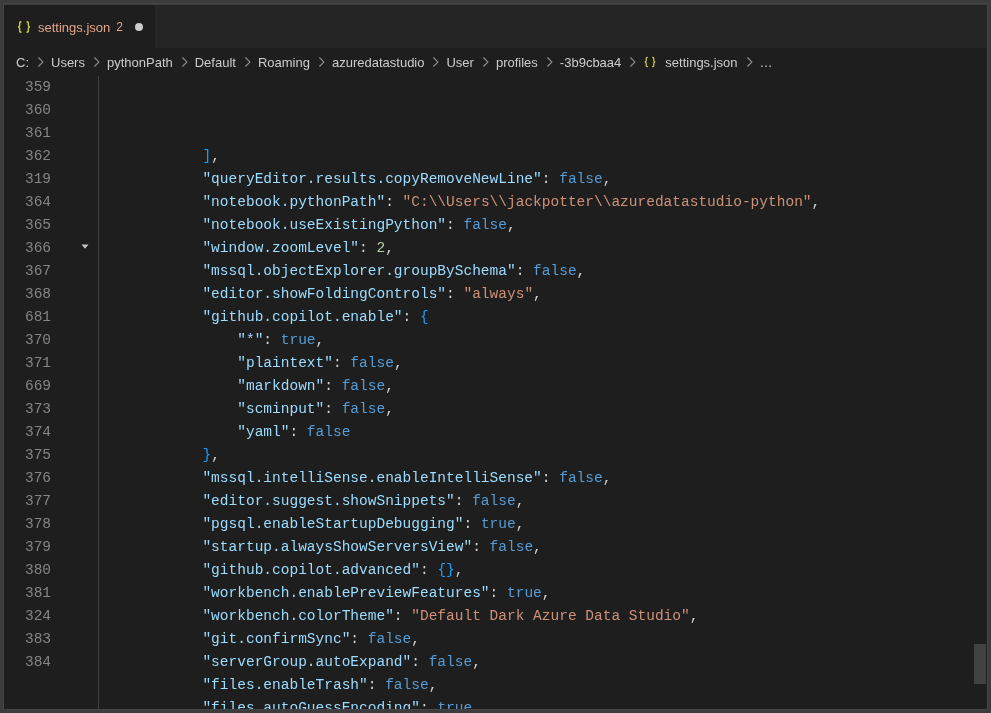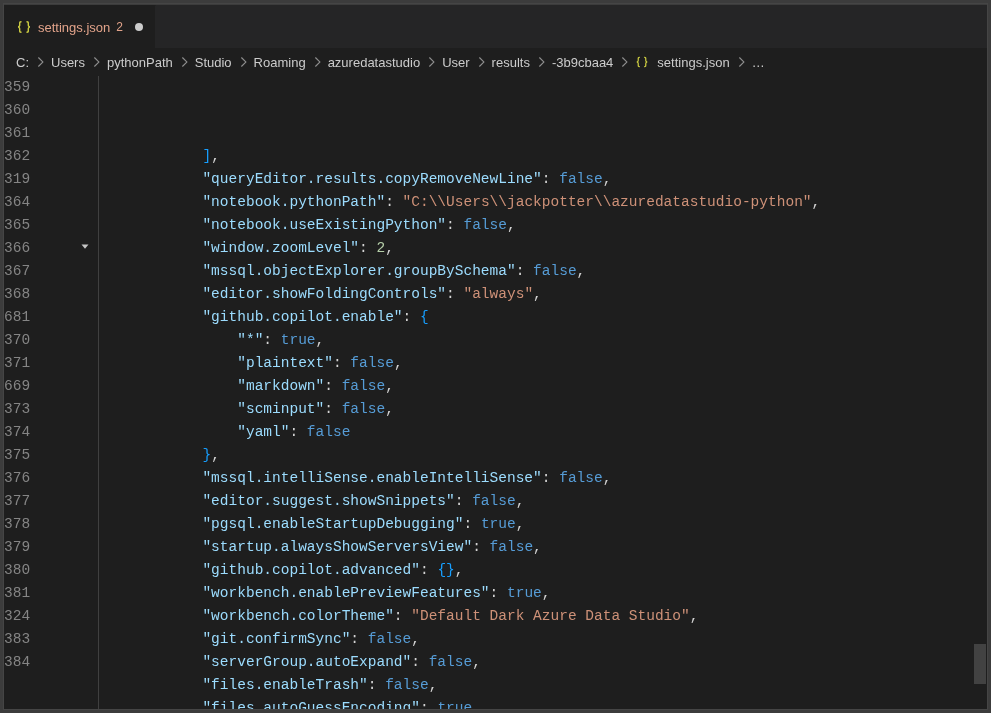--- a/index.html
+++ b/index.html
@@ -74,21 +74,21 @@
     display: flex;
     font-family: Consolas, "Courier New", monospace;
     font-size: 14.5px;
     line-height: 23px;
     background: #1e1e1e;
     overflow: hidden;
     position: relative;
   }
   .gutter {
     width: 94px;
-    text-align: left;
+    text-align: center;
     padding-right: 26px;
     color: #858585;
     user-select: none;
     position: relative;
   }
   .gutter .ln { height: 23px; position: relative; }
   .fold-chevron {
     position: absolute;
     right: -20px;
     top: 2px;
@@ -161,21 +161,21 @@
           <path fill="#8f8f8f" d="M5.7 12.7L10.4 8 5.7 3.3l.9-.9L12.2 8l-5.6 5.6-.9-.9z"></path>
         </svg>
       </span>
       <span class="crumb">pythonPath</span>
       <span class="chevron">
         <svg width="14" height="14" viewBox="0 0 16 16">
           <path fill="#8f8f8f" d="M6 3l5 5-5 5V3z" opacity="0"></path>
           <path fill="#8f8f8f" d="M5.7 12.7L10.4 8 5.7 3.3l.9-.9L12.2 8l-5.6 5.6-.9-.9z"></path>
         </svg>
       </span>
-      <span class="crumb">Studio</span>
+      <span class="crumb">Default</span>
       <span class="chevron">
         <svg width="14" height="14" viewBox="0 0 16 16">
           <path fill="#8f8f8f" d="M6 3l5 5-5 5V3z" opacity="0"></path>
           <path fill="#8f8f8f" d="M5.7 12.7L10.4 8 5.7 3.3l.9-.9L12.2 8l-5.6 5.6-.9-.9z"></path>
         </svg>
       </span>
       <span class="crumb">Roaming</span>
       <span class="chevron">
         <svg width="14" height="14" viewBox="0 0 16 16">
           <path fill="#8f8f8f" d="M6 3l5 5-5 5V3z" opacity="0"></path>
@@ -189,21 +189,21 @@
           <path fill="#8f8f8f" d="M5.7 12.7L10.4 8 5.7 3.3l.9-.9L12.2 8l-5.6 5.6-.9-.9z"></path>
         </svg>
       </span>
       <span class="crumb">User</span>
       <span class="chevron">
         <svg width="14" height="14" viewBox="0 0 16 16">
           <path fill="#8f8f8f" d="M6 3l5 5-5 5V3z" opacity="0"></path>
           <path fill="#8f8f8f" d="M5.7 12.7L10.4 8 5.7 3.3l.9-.9L12.2 8l-5.6 5.6-.9-.9z"></path>
         </svg>
       </span>
-      <span class="crumb">results</span>
+      <span class="crumb">profiles</span>
       <span class="chevron">
         <svg width="14" height="14" viewBox="0 0 16 16">
           <path fill="#8f8f8f" d="M6 3l5 5-5 5V3z" opacity="0"></path>
           <path fill="#8f8f8f" d="M5.7 12.7L10.4 8 5.7 3.3l.9-.9L12.2 8l-5.6 5.6-.9-.9z"></path>
         </svg>
       </span>
       <span class="crumb">-3b9cbaa4</span>
       <span class="chevron">
         <svg width="14" height="14" viewBox="0 0 16 16">
           <path fill="#8f8f8f" d="M6 3l5 5-5 5V3z" opacity="0"></path>

